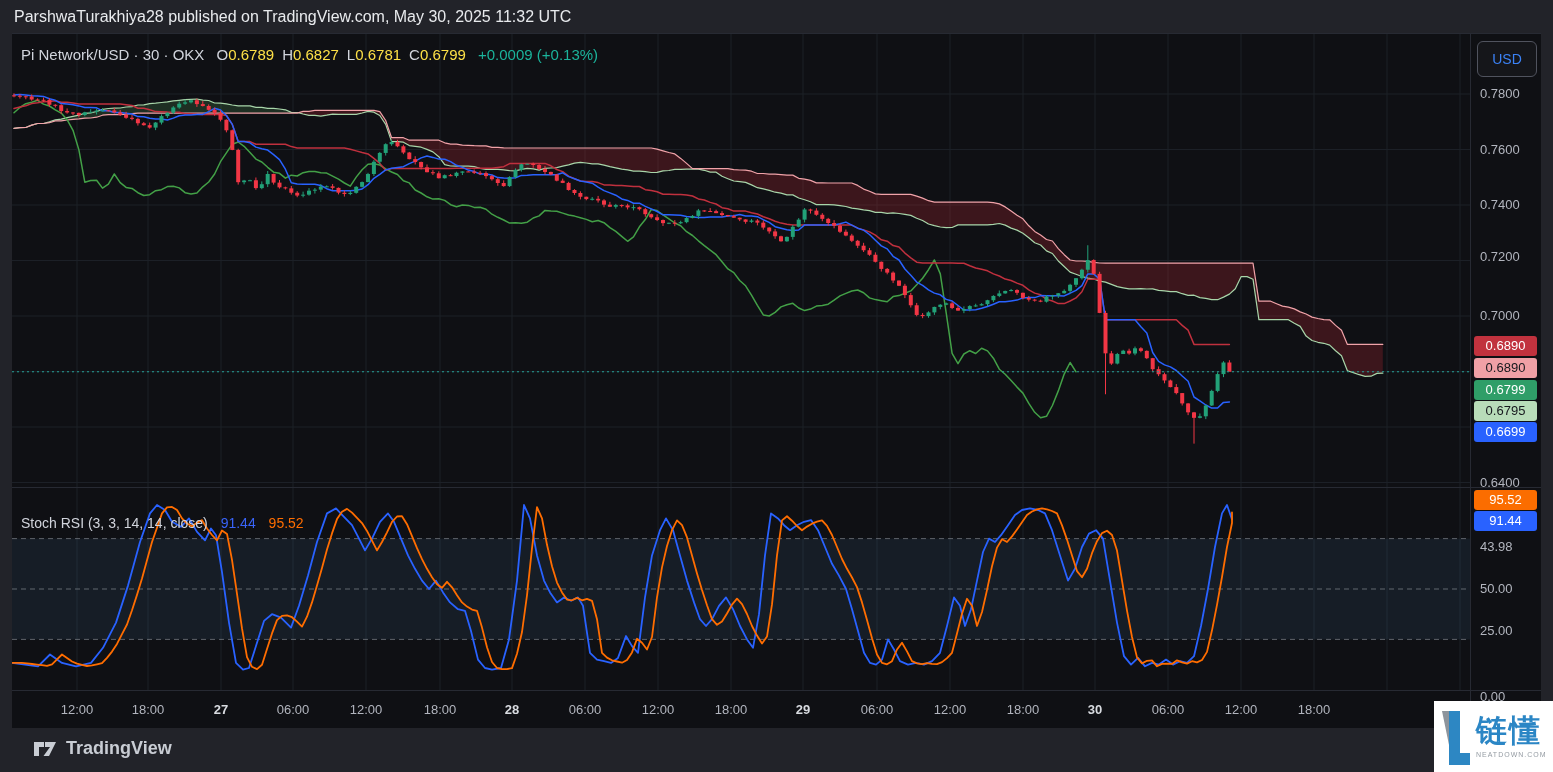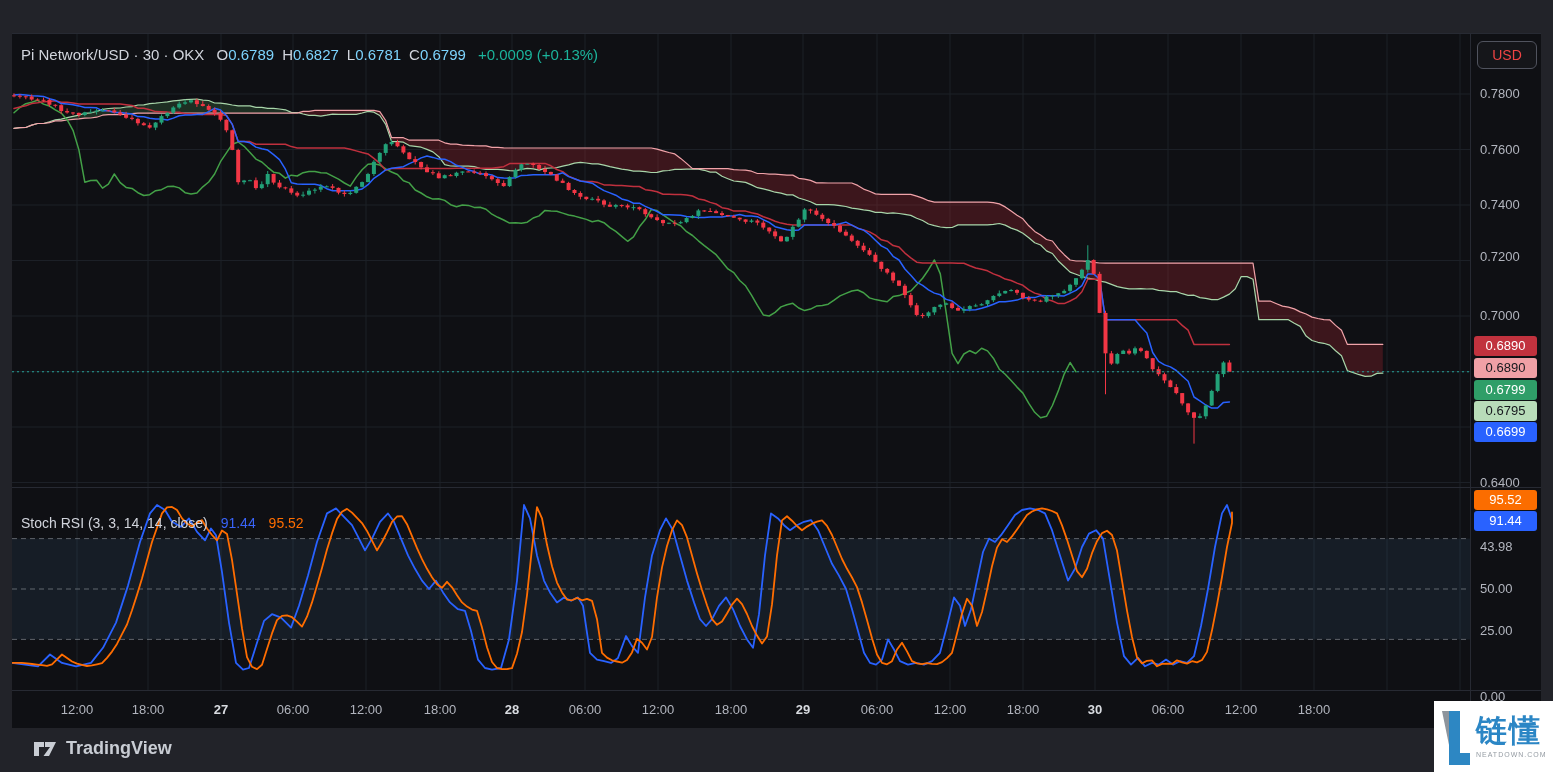--- a/index.html
+++ b/index.html
@@ -11,48 +11,51 @@
   .chart-bg { position:absolute; left:12px; top:33px; width:1529px; height:695px; background:#0f1014; }
   .hline { position:absolute; background:#272a33; height:1px; }
   .vline { position:absolute; background:#272a33; width:1px; }
   #plot { position:absolute; left:12px; top:33px; }
   .legend-row { position:absolute; left:21px; white-space:nowrap; color:#d1d4dc; }
   .legend-row1 { top:46px; font-size:15px; }
   .legend-row2 { top:67px; font-size:14px; }
   .stoch-legend { top:515px; font-size:14px; }
   .ohlc-item { margin-left:8px; }
   .ohlc-item .lab { color:#d1d4dc; }
-  .ohlc-item .val { color:#7dd3fc; }
+  .ohlc-item .val { color:#fde047; }
   .chg { color:#1bb39b; margin-left:8px; }
   .ind-val { margin-left:9px; }
   .stoch-k { color:#3964f9; margin-left:9px; }
   .stoch-d { color:#ff6d00; margin-left:9px; }
   .ytick { position:absolute; left:1480px; width:58px; font-size:13px; color:#b2b5be; }
   .badge { position:absolute; left:1474px; width:63px; height:20px; border-radius:3px;
     font-size:13px; line-height:20px; text-align:center; }
   .xtick { position:absolute; top:701px; height:18px; line-height:18px; font-size:13px;
     color:#b2b5be; transform:translateX(-50%); white-space:nowrap; }
   .xtick.bold { color:#d8dbe0; font-weight:700; }
-  .usd-btn { position:absolute; left:1477px; top:41px; width:60px; height:28px; background:#15161a;
-    border:1px solid #50535e; border-radius:6px; color:#ef4444; font-size:14px;
+  .usd-btn { position:absolute; left:1477px; top:41px; width:60px; height:36px; background:#15161a;
+    border:1px solid #50535e; border-radius:6px; color:#3b82f6; font-size:14px;
     font-family:"Liberation Sans",sans-serif; cursor:pointer; }
   .footer { position:absolute; left:0; top:728px; width:1553px; height:44px; background:#222329; }
   .brand { position:absolute; left:33px; top:10px; display:flex; align-items:center; gap:9px;
     color:#c9cdd4; font-size:18px; font-weight:600; }
   .watermark { position:absolute; left:1434px; top:701px; width:119px; height:71px; background:#ffffff;
     display:flex; align-items:center; gap:6px; padding:5px 6px; }
   .wm-txt { display:flex; flex-direction:column; line-height:1; }
   .wm-cn { color:#2b86c5; font-size:31px; font-weight:700; letter-spacing:2px; }
   .wm-site { color:#959ca3; font-size:7px; letter-spacing:1px; margin-top:5px; }
 </style>
 </head>
 <body>
 
 <div class="root">
 
+  <div class="attribution">
+    <span>ParshwaTurakhiya28 published on TradingView.com, May 30, 2025 11:32 UTC</span>
+  </div>
 
   <div class="chart-bg"></div>
 
   <svg id="plot" width="1458" height="657" viewBox="12 33 1458 657">
       <g>
         <line x1="77" y1="33" x2="77" y2="690" stroke="#1c2027" stroke-width="1"></line>
         <line x1="148" y1="33" x2="148" y2="690" stroke="#1c2027" stroke-width="1"></line>
         <line x1="221" y1="33" x2="221" y2="690" stroke="#1c2027" stroke-width="1"></line>
         <line x1="293" y1="33" x2="293" y2="690" stroke="#1c2027" stroke-width="1"></line>
         <line x1="366" y1="33" x2="366" y2="690" stroke="#1c2027" stroke-width="1"></line>

